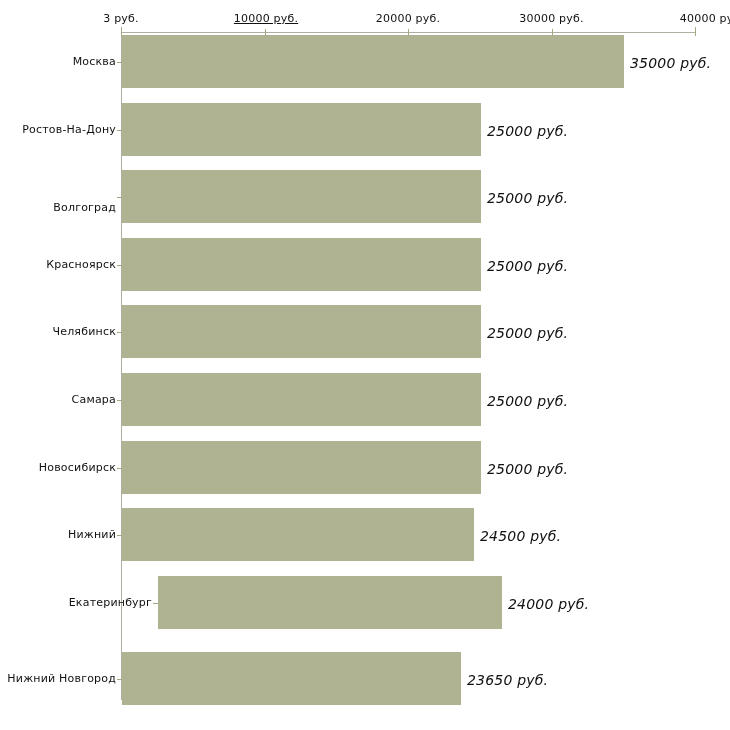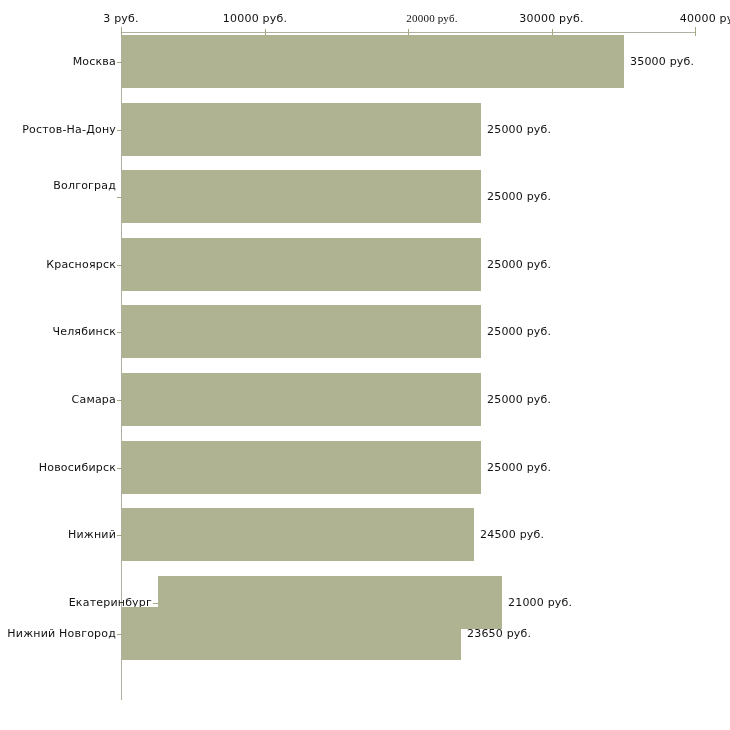--- a/index.html
+++ b/index.html
@@ -84,61 +84,62 @@
     background: #a3a785;
   }
   .bar {
     position: absolute;
     left: 122px;
     background: #afb392;
     height: 53px;
   }
   .bar-value {
     position: absolute;
-    font-size: 11px;
+    font-size: 14px;
     color: #111111;
     white-space: nowrap;
     letter-spacing: 0.2px;
+    font-style: italic;
   }
 </style>
 </head>
 <body>
 
 <div id="chart">
 
   <div class="axis-top"></div>
   <div class="axis-left"></div>
 
   <div id="ticks-layer">
       <div class="tick-end" style="left: 121px;"></div>
       <div class="tick-label" style="left: 121px;">3 руб.</div>
       <div class="tick" style="left: 264.5px;"></div>
-      <div class="tick-label" style="left: 255px;">10000 руб.</div>
+      <div class="tick-label" style="left: 266px; text-decoration: underline;">10000 руб.</div>
       <div class="tick" style="left: 408px;"></div>
-      <div class="tick-label" style="left: 432px; font-family: Liberation Serif, serif;">20000 руб.</div>
+      <div class="tick-label" style="left: 408px;">20000 руб.</div>
       <div class="tick" style="left: 551.5px;"></div>
       <div class="tick-label" style="left: 551.5px;">30000 руб.</div>
       <div class="tick-end" style="left: 695px;"></div>
       <div class="tick-label" style="left: 712px;">40000 руб.</div>
     </div>
   <div id="rows-layer">
       <div class="row" style="top: 35px; height: 53px;">
         <div class="cat-label" style="top: 19.5px;">Москва</div>
         <div class="cat-tick" style="top: 27px;"></div>
         <div class="bar" style="width: 502px; background: rgb(175, 179, 146);"></div>
         <div class="bar-value" style="left: 630px; top: 19.5px;">35000 руб.</div>
       </div>
       <div class="row" style="top: 103px; height: 53px;">
         <div class="cat-label" style="top: 19.5px;">Ростов-На-Дону</div>
         <div class="cat-tick" style="top: 27px;"></div>
         <div class="bar" style="width: 359px; background: rgb(175, 179, 146);"></div>
         <div class="bar-value" style="left: 487px; top: 19.5px;">25000 руб.</div>
       </div>
       <div class="row" style="top: 170px; height: 53px;">
-        <div class="cat-label" style="top: 9px; margin-left: 37px;">Волгоград</div>
+        <div class="cat-label" style="top: 31px; margin-left: 37px;">Волгоград</div>
         <div class="cat-tick" style="top: 27px;"></div>
         <div class="bar" style="width: 359px; background: rgb(175, 179, 146);"></div>
         <div class="bar-value" style="left: 487px; top: 19.5px;">25000 руб.</div>
       </div>
       <div class="row" style="top: 238px; height: 53px;">
         <div class="cat-label" style="top: 19.5px;">Красноярск</div>
         <div class="cat-tick" style="top: 27px;"></div>
         <div class="bar" style="width: 359px; background: rgb(175, 179, 146);"></div>
         <div class="bar-value" style="left: 487px; top: 19.5px;">25000 руб.</div>
       </div>
@@ -163,23 +164,23 @@
       <div class="row" style="top: 508px; height: 53px;">
         <div class="cat-label" style="top: 19.5px;">Нижний</div>
         <div class="cat-tick" style="top: 27px;"></div>
         <div class="bar" style="width: 352px; background: rgb(175, 179, 146);"></div>
         <div class="bar-value" style="left: 480px; top: 19.5px;">24500 руб.</div>
       </div>
       <div class="row" style="top: 576px; height: 53px; margin-left: 36px;">
         <div class="cat-label" style="top: 19.5px;">Екатеринбург</div>
         <div class="cat-tick" style="top: 27px;"></div>
         <div class="bar" style="width: 344px; background: rgb(175, 179, 146);"></div>
-        <div class="bar-value" style="left: 472px; top: 19.5px;">21000 руб.</div>
+        <div class="bar-value" style="left: 472px; top: 19.5px;">24000 руб.</div>
       </div>
-      <div class="row" style="top: 607px; height: 53px;">
+      <div class="row" style="top: 652px; height: 53px;">
         <div class="cat-label" style="top: 19.5px;">Нижний Новгород</div>
         <div class="cat-tick" style="top: 27px;"></div>
         <div class="bar" style="width: 339px; background: rgb(175, 179, 146);"></div>
         <div class="bar-value" style="left: 467px; top: 19.5px;">23650 руб.</div>
       </div>
     </div>
 
 </div>
 
 </body></html>

